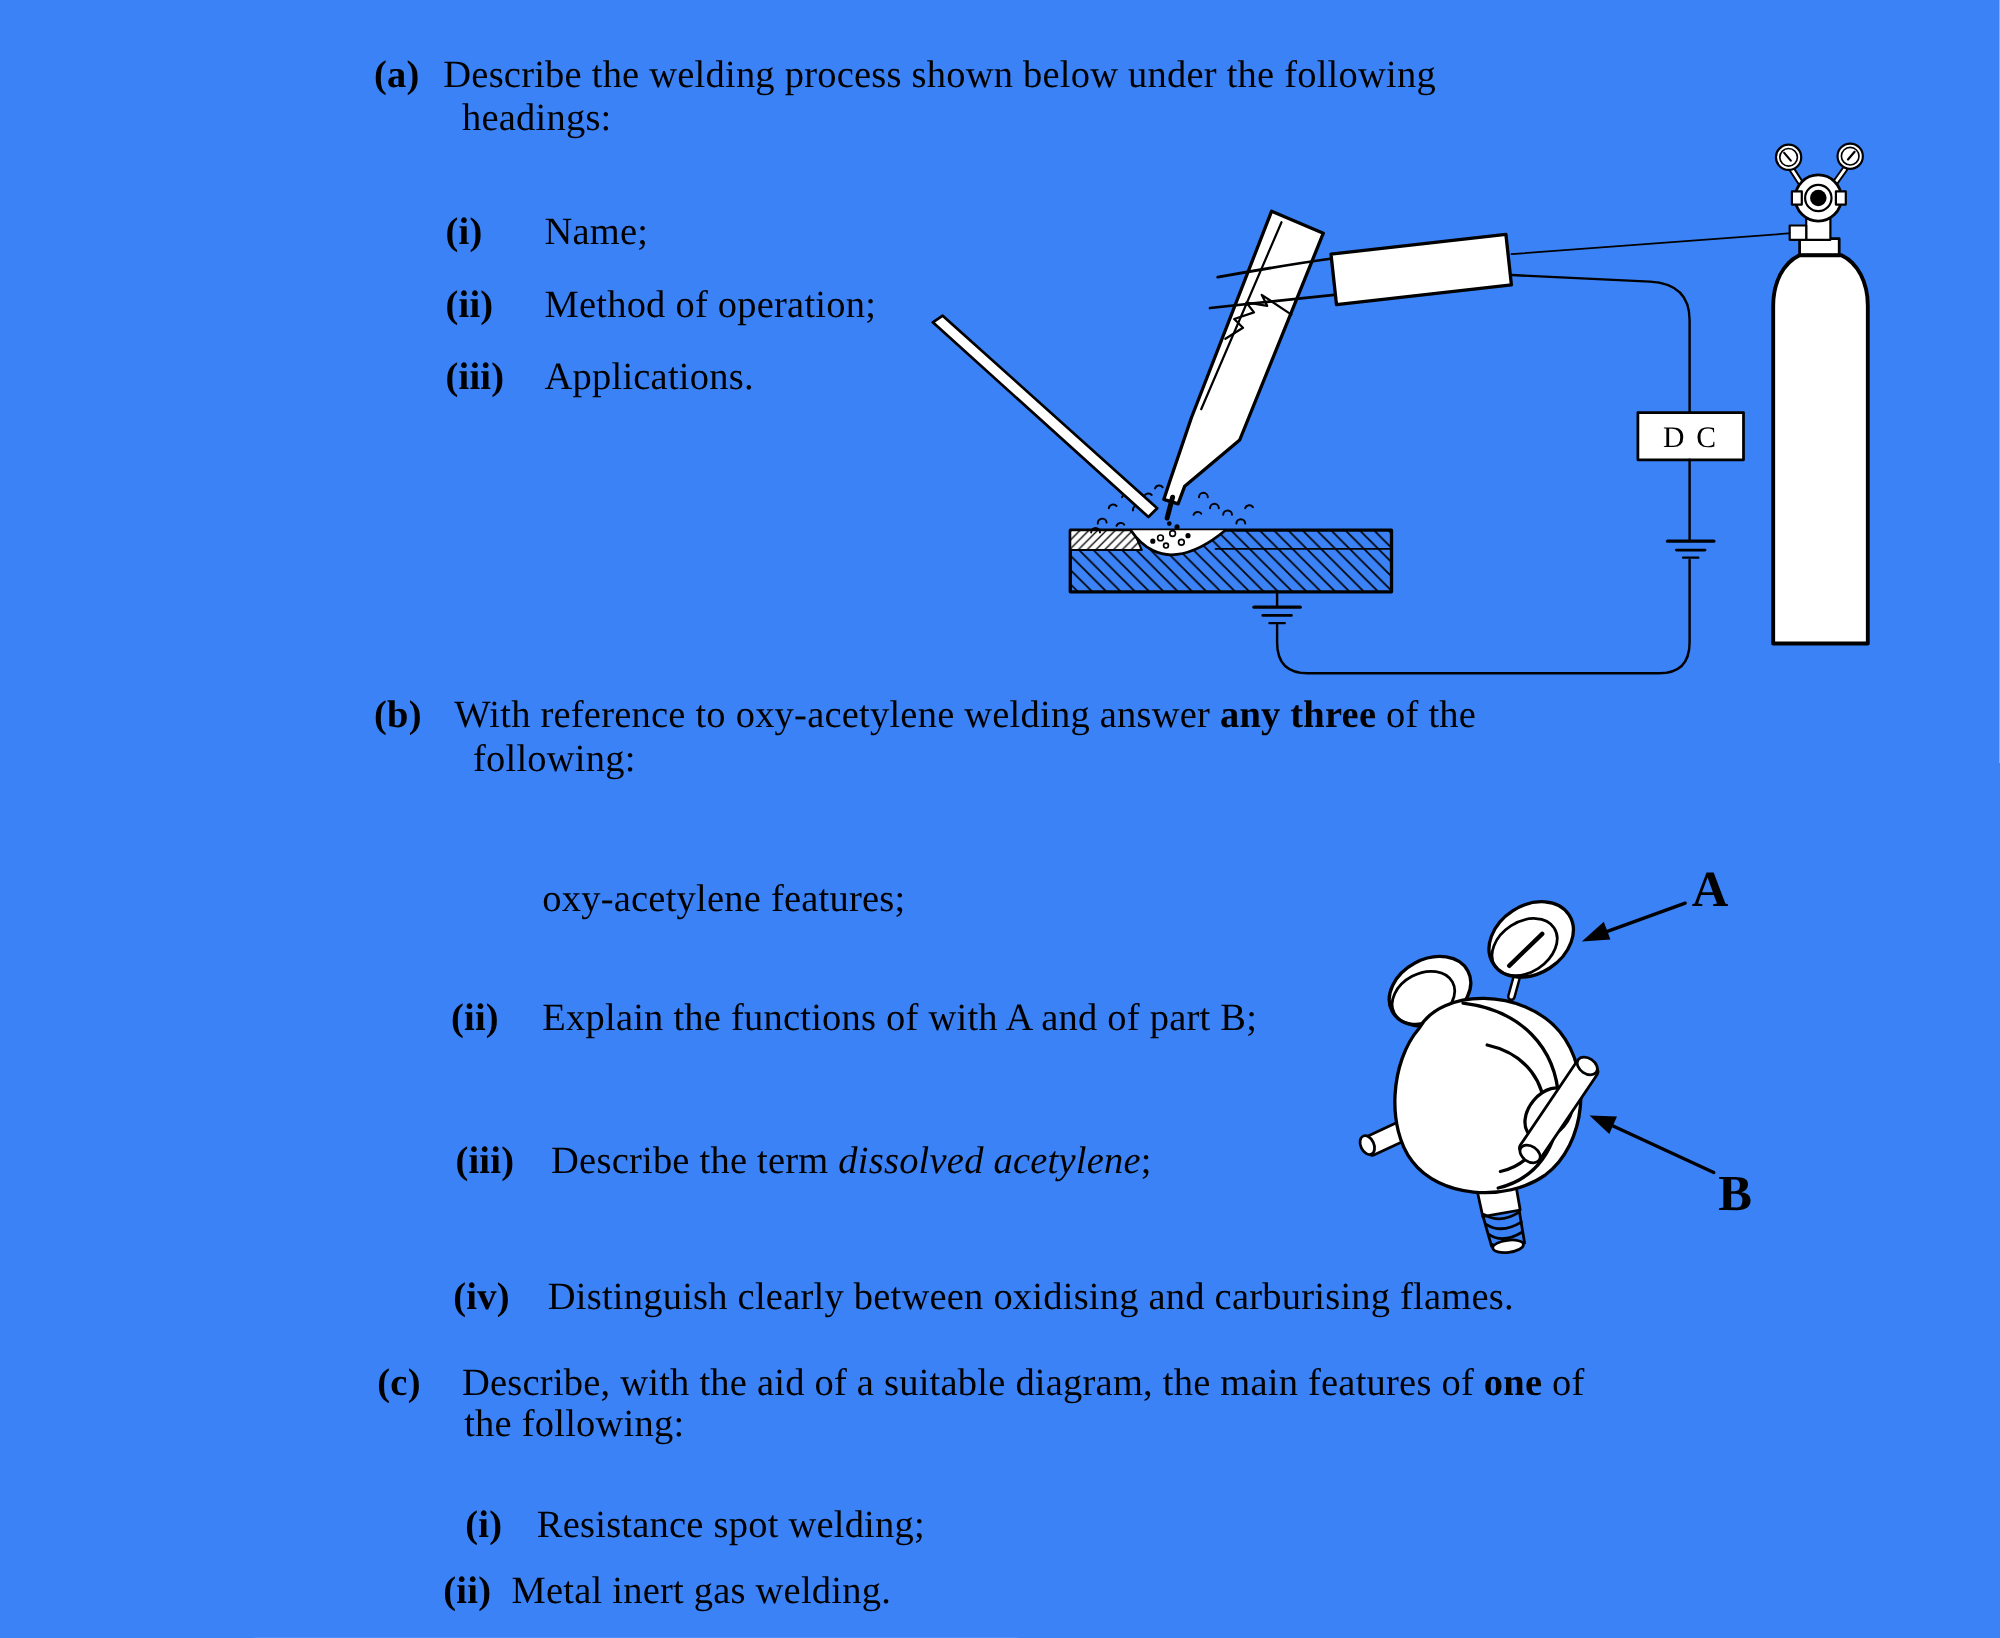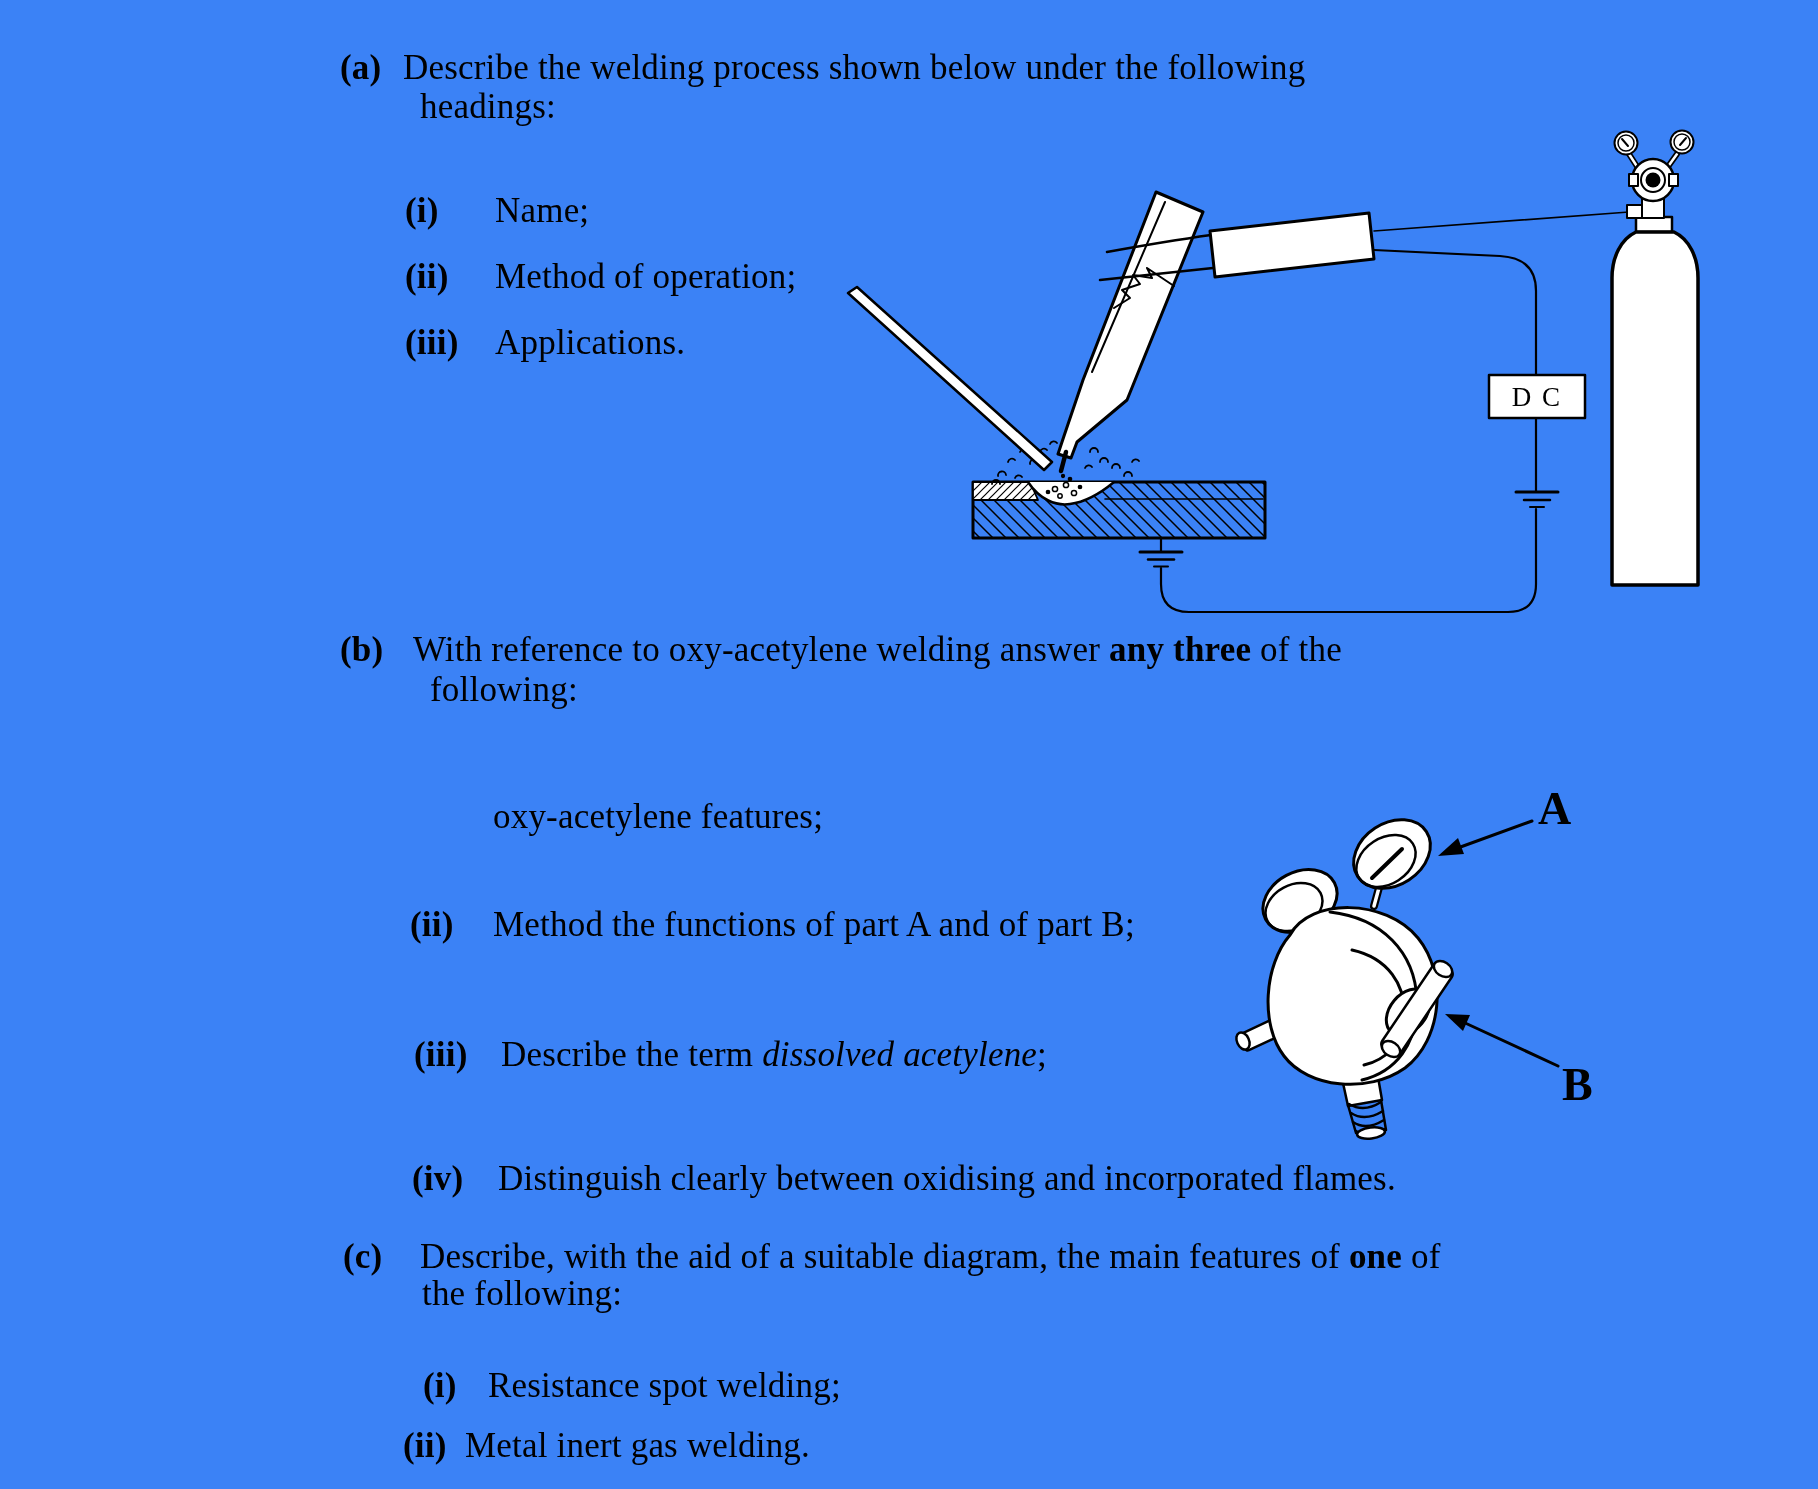--- a/index.html
+++ b/index.html
@@ -32,29 +32,29 @@
   </div>
 
   <div class="tline" style="left:340px;top:632px">
     <span class="mk" style="width:73px">(b)</span><span>With reference to oxy-acetylene welding answer </span><span class="b">any three</span><span> of the</span>
   </div>
   <div class="tline" style="left:430px;top:672px">following:</div>
 
   <div class="tline" style="left:493px;top:799px">oxy-acetylene features;</div>
 
   <div class="tline" style="left:410px;top:907px">
-    <span class="mk" style="width:83px">(ii)</span><span>Method the functions of part A and of part B;</span>
+    <span class="mk" style="width:83px">(ii)</span><span>Explain the functions of with A and of part B;</span>
   </div>
 
   <div class="tline" style="left:414px;top:1037px">
     <span class="mk" style="width:87px">(iii)</span><span>Describe the term </span><span class="i">dissolved acetylene</span><span>;</span>
   </div>
 
   <div class="tline" style="left:412px;top:1161px">
-    <span class="mk" style="width:86px">(iv)</span><span>Distinguish clearly between oxidising and incorporated flames.</span>
+    <span class="mk" style="width:86px">(iv)</span><span>Distinguish clearly between oxidising and carburising flames.</span>
   </div>
 
   <div class="tline" style="left:343px;top:1239px">
     <span class="mk" style="width:77px">(c)</span><span>Describe, with the aid of a suitable diagram, the main features of </span><span class="b">one</span><span> of</span>
   </div>
   <div class="tline" style="left:422px;top:1276px">the following:</div>
 
   <div class="tline" style="left:423px;top:1368px">
     <span class="mk" style="width:65px">(i)</span><span>Resistance spot welding;</span>
   </div>

